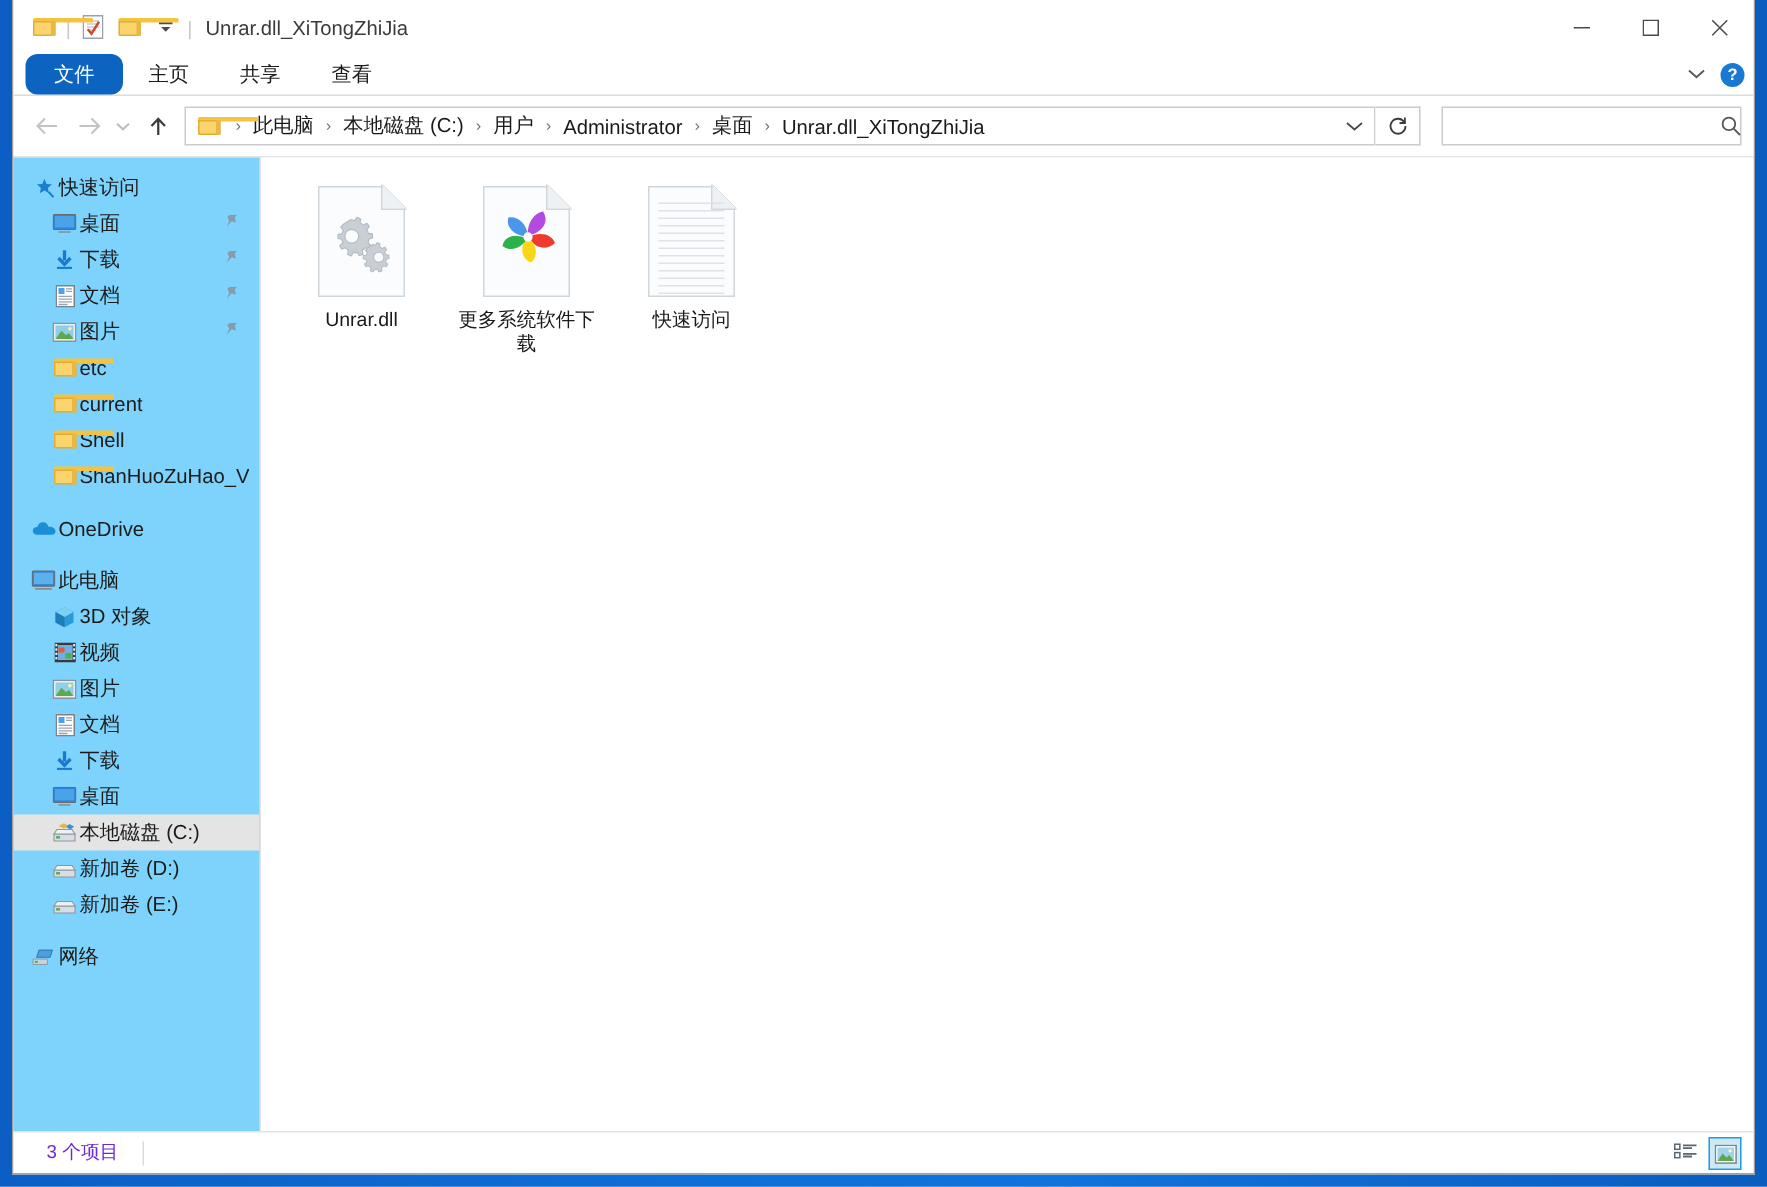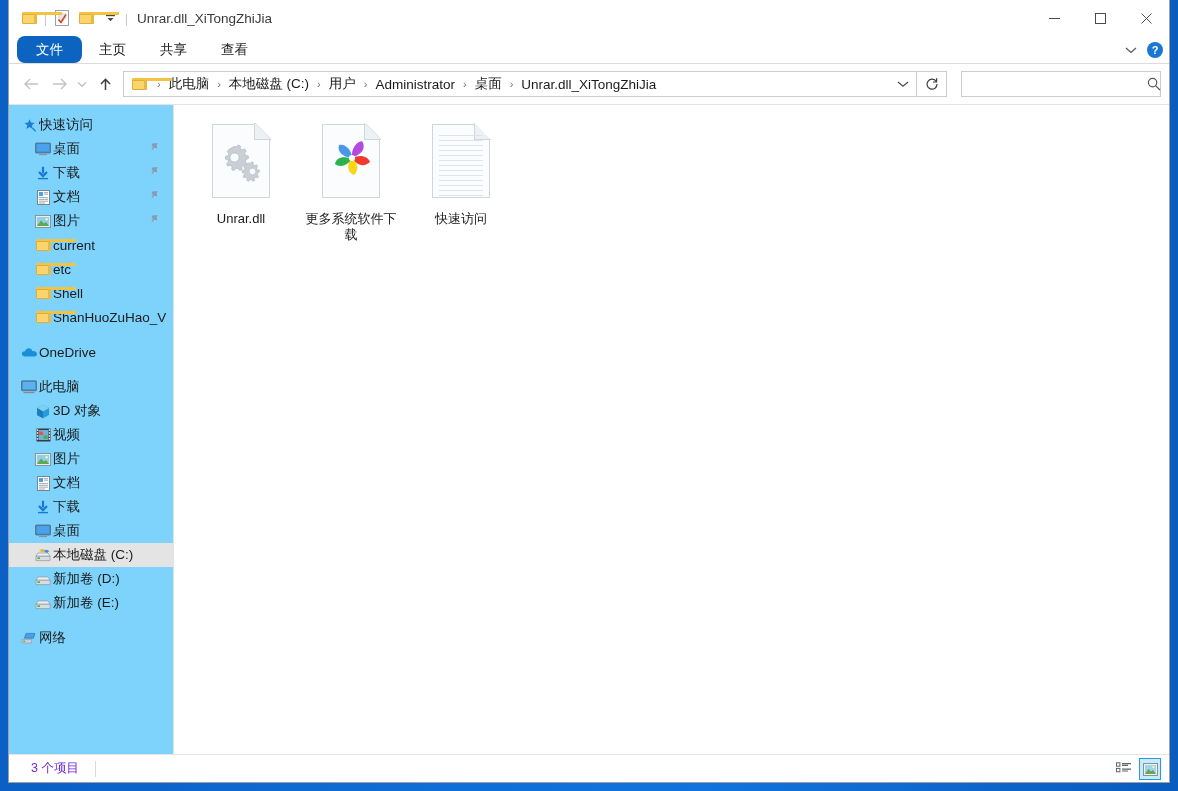--- a/index.html
+++ b/index.html
@@ -124,21 +124,21 @@
     flex:1;background:#ffffff;padding:10px 0 0 12px;box-sizing:border-box;
     display:flex;flex-wrap:wrap;align-content:flex-start;overflow:hidden;
   }
   .file-item{
     width:108px;padding:6px 2px 4px 2px;margin:0 1px;
     display:flex;flex-direction:column;align-items:center;cursor:default;box-sizing:border-box;
   }
   .file-ico{height:80px;display:flex;align-items:center;justify-content:center;}
   .file-name{
     font-size:13px;color:#1a1a1a;text-align:center;line-height:16px;
-    max-width:100px;word-break:break-all;margin-top:10px;
+    max-width:100px;word-break:break-all;margin-top:4px;
   }
 
   
   .doc{position:relative;width:58px;height:74px;}
   .doc .page{
     position:absolute;inset:0;background:#fbfcfd;border:1px solid #cfd6dc;box-sizing:border-box;
   }
   .doc .fold{
     position:absolute;right:-1px;top:-1px;width:17px;height:17px;
     background:linear-gradient(225deg,#ffffff 0 50%,#d9dfe4 50% 52%,#eef1f4 52%);
@@ -382,31 +382,31 @@
       </div>
 
       <div class="nav-item lvl1">
         <span class="ni-ico">
           <span class="folder">
                 <span class="tab"></span>
                 <span class="body"></span>
                 <span class="shade"></span>
               </span>
         </span>
-        <span class="ni-label">current</span>
+        <span class="ni-label">etc</span>
       </div>
       <div class="nav-item lvl1">
         <span class="ni-ico">
           <span class="folder">
                 <span class="tab"></span>
                 <span class="body"></span>
                 <span class="shade"></span>
               </span>
         </span>
-        <span class="ni-label">etc</span>
+        <span class="ni-label">current</span>
       </div>
       <div class="nav-item lvl1">
         <span class="ni-ico">
           <span class="folder">
                 <span class="tab"></span>
                 <span class="body"></span>
                 <span class="shade"></span>
               </span>
         </span>
         <span class="ni-label">Shell</span>

